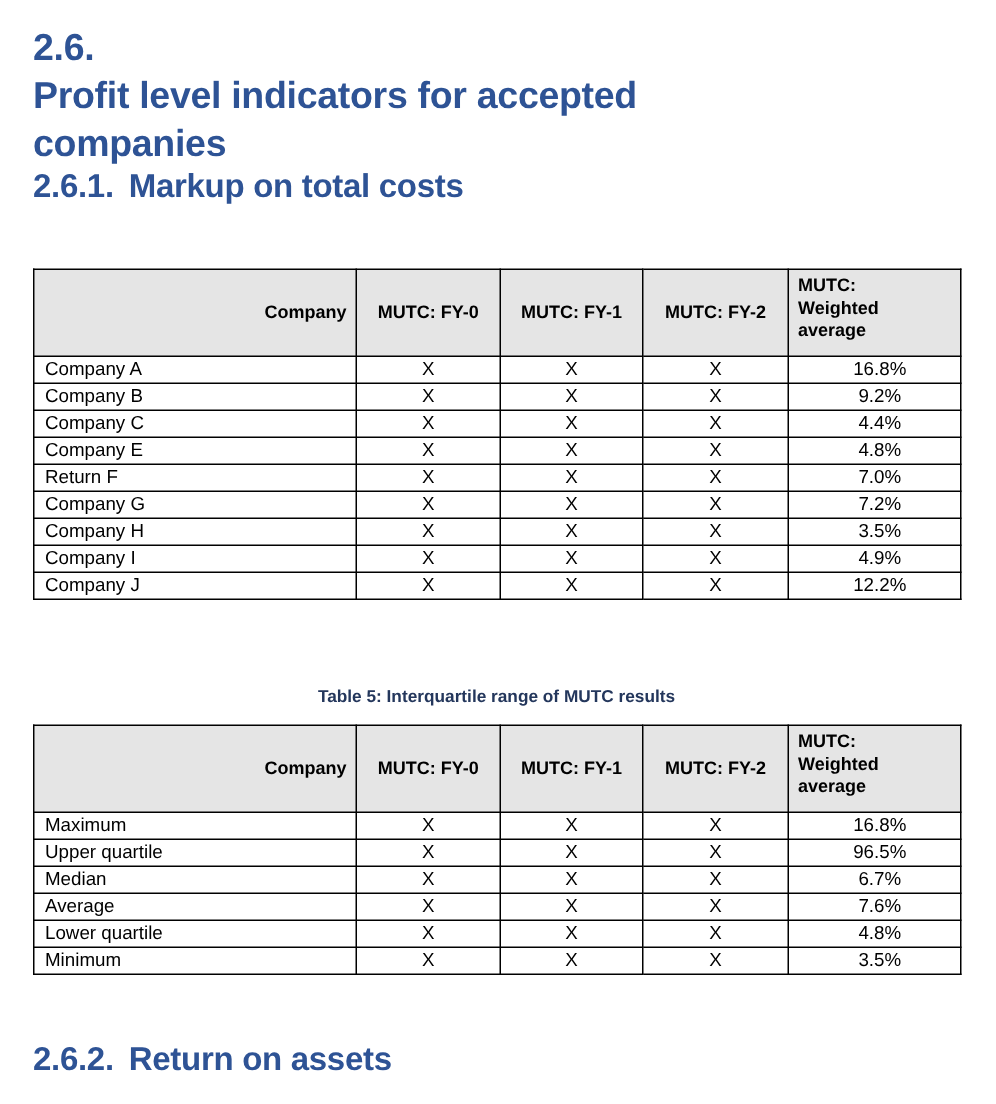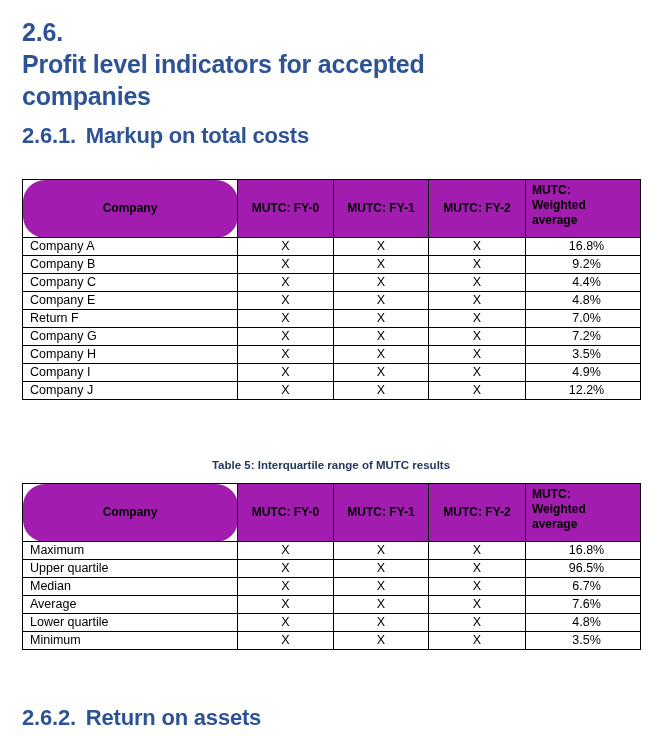--- a/index.html
+++ b/index.html
@@ -55,21 +55,20 @@
     font-weight: bold;
     font-size: 22px;
     line-height: 28px;
     letter-spacing: -0.2px;
     display: flex;
     align-items: baseline;
   }
   .h2-num {
     flex: 0 0 auto;
     margin-right: 10px;
-    margin-top: 12px;
   }
   .h2-text { flex: 0 1 auto; }
 
   #h2-markup { top: 110px; }
   #h2-roa   { top: 692px; }
 
   
   .caption {
     position: absolute;
     left: 22px;
@@ -97,32 +96,31 @@
   #table-5 { top: 483px; }
 
   .doc-table th,
   .doc-table td {
     border: 1px solid #000000;
     padding: 0;
     vertical-align: middle;
   }
 
   .doc-table thead th {
-    background: #a21caf;
+    background: #e5e5e5;
     font-weight: bold;
     font-size: 12px;
     height: 58px;
     line-height: 15px;
     padding: 3px 6px;
     box-sizing: border-box;
   }
   th.col-company {
-    text-align: center;
+    text-align: right;
     vertical-align: middle;
-    border-radius: 22px;
   }
   th.col-fy {
     text-align: center;
     vertical-align: middle;
   }
   th.col-wavg {
     text-align: left;
     vertical-align: top;
     padding-top: 5px;
   }

